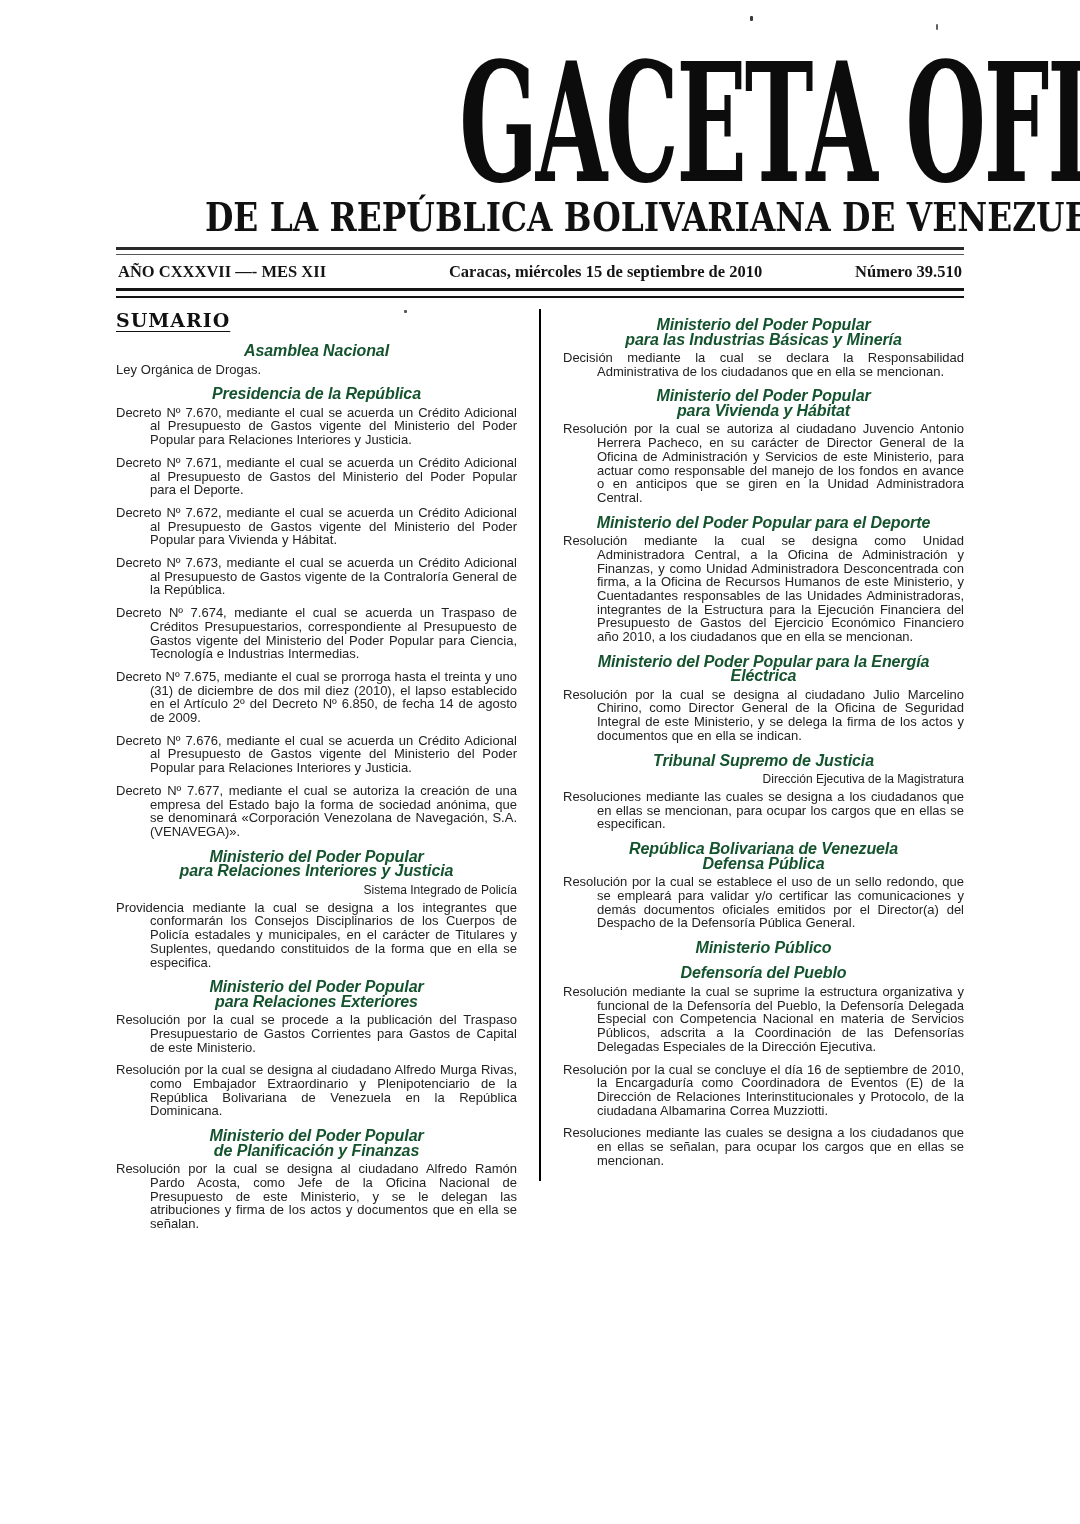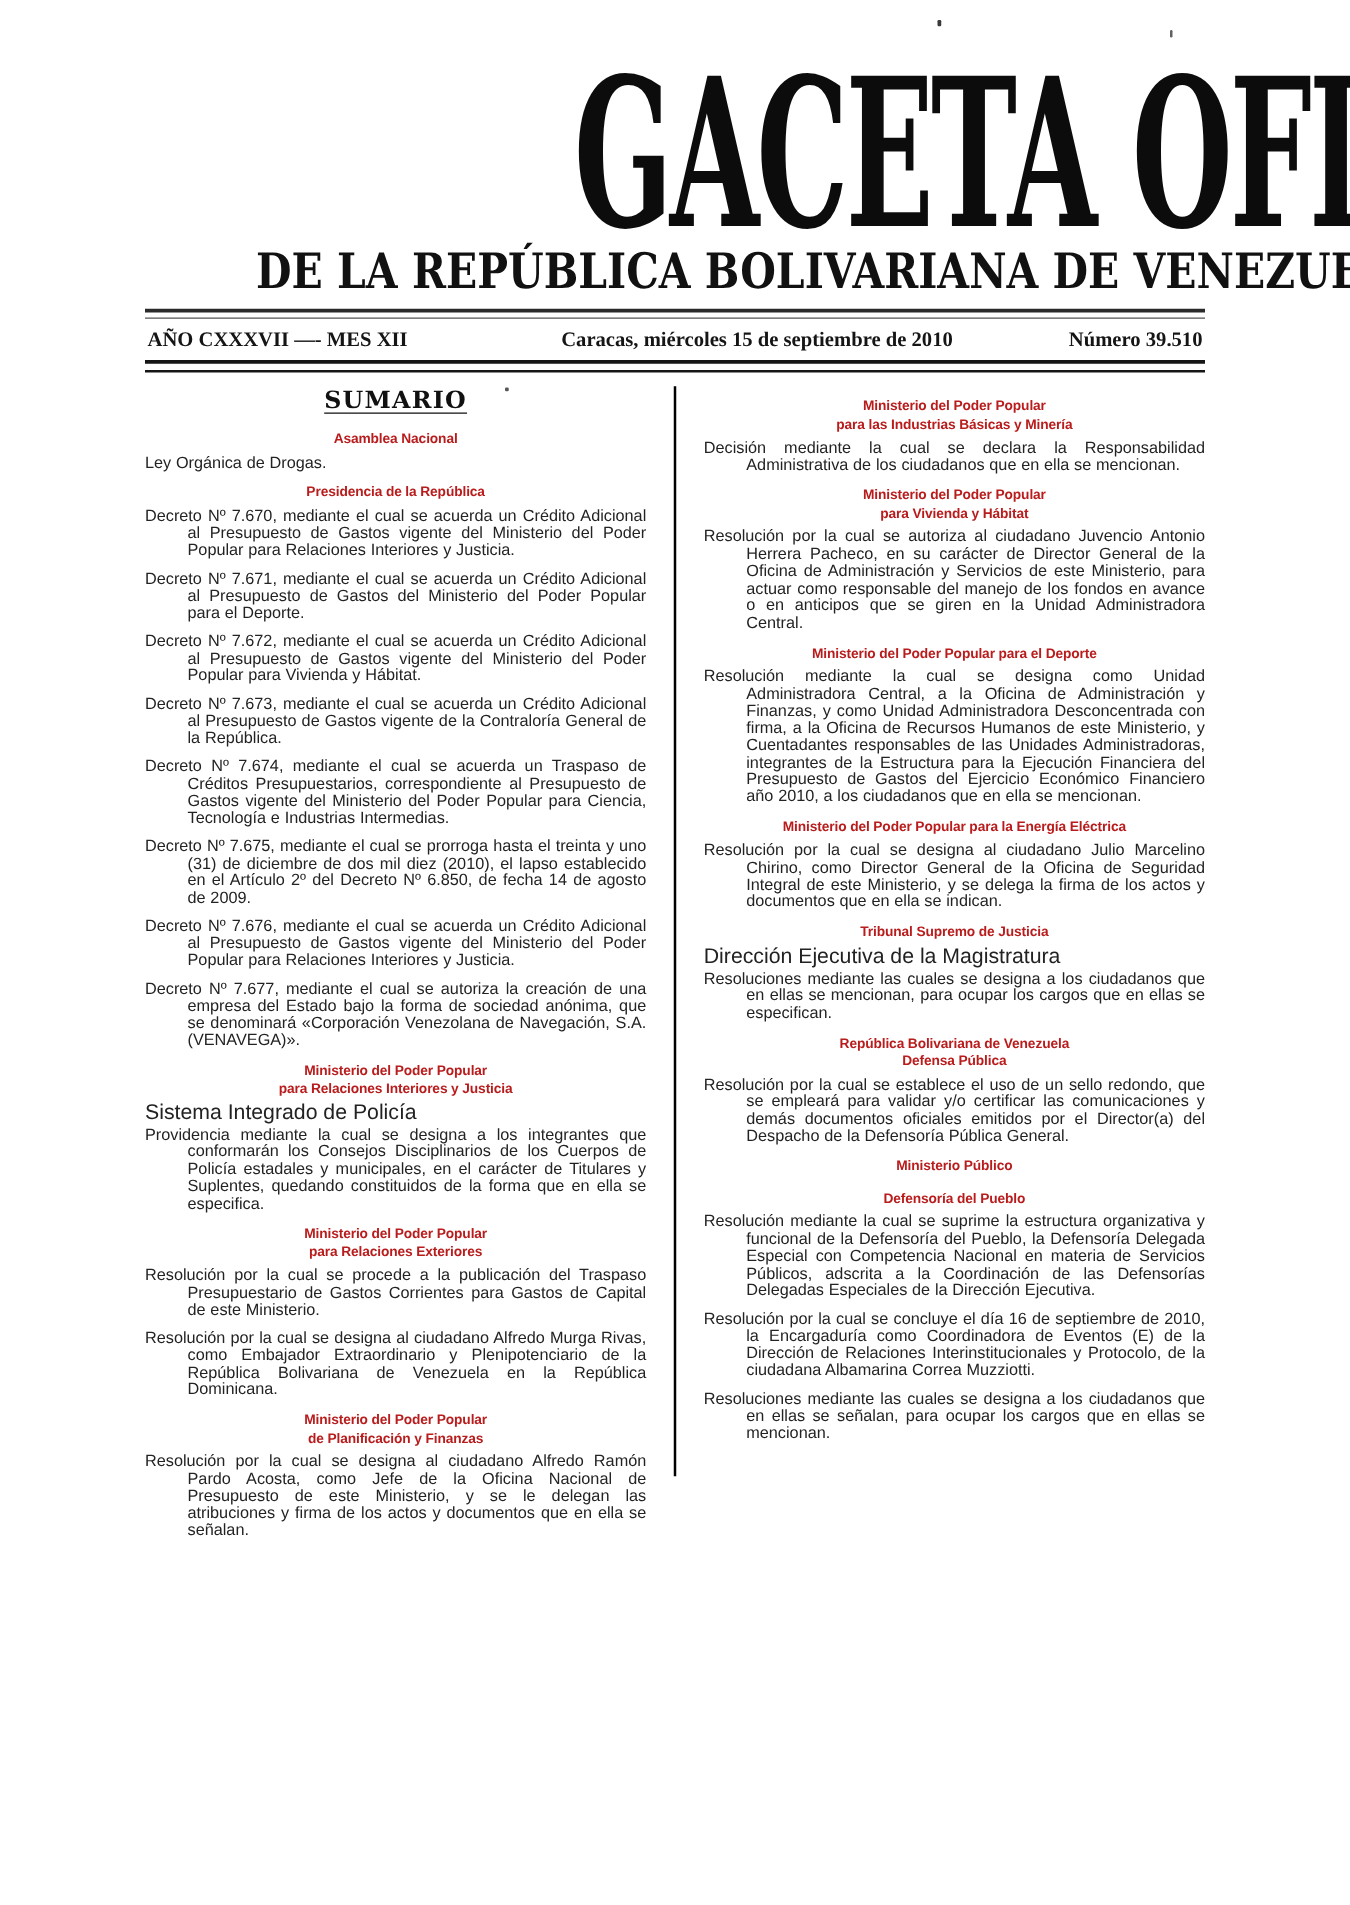--- a/index.html
+++ b/index.html
@@ -62,34 +62,34 @@
     min-height:882px;
   }
   .col{flex:1;min-width:0;}
   .divider{
     position:absolute;left:50%;top:2px;width:2px;height:872px;
     background:#000;transform:translateX(-50%);
   }
 
   .sumario{
     margin:2px 0 13px 0;
-    text-align:center;
+    text-align:left;
     font-family:"DejaVu Serif", serif;
     font-weight:bold;font-size:19px;letter-spacing:1px;
     text-decoration:underline;
     text-underline-offset:4px;
     color:#111;
   }
 
   .sec-heading{
-    font-weight:bold;font-size:11px;line-height:14.5px;
-    text-align:center;margin:11px 0 4px 0;letter-spacing:-0.1px;color:#b91c1c;
+    font-weight:bold;font-size:16px;line-height:14.5px;
+    text-align:center;margin:11px 0 4px 0;letter-spacing:-0.1px;color:#14532d;font-style:italic;
   }
   .sec-subheading{
-    font-size:17px;line-height:14px;text-align:left;margin:0 0 4px 0;color:#222;
+    font-size:12px;line-height:14px;text-align:right;margin:0 0 4px 0;color:#222;
   }
   .entry{
     margin:0 0 9px 0;
     font-size:13px;line-height:13.7px;
     text-align:justify;
     padding-left:34px;text-indent:-34px;
     color:#232323;
     word-spacing:0.2px;
   }
   section{display:block;}

